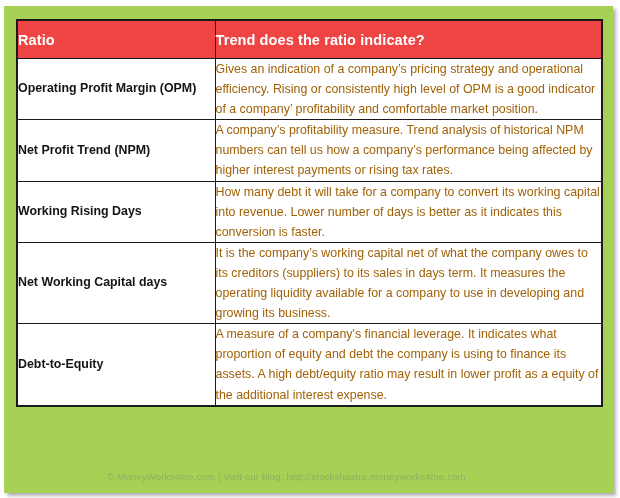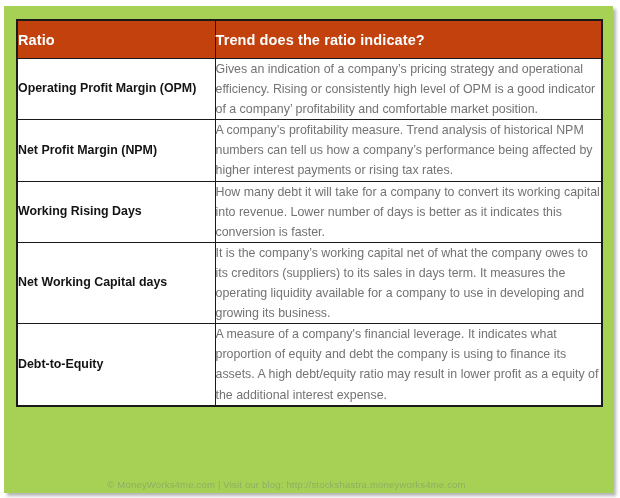--- a/index.html
+++ b/index.html
@@ -43,21 +43,21 @@
 
   #ratio-table th,
   #ratio-table td {
     border: 1px solid #1a1a1a;
     vertical-align: middle;
     padding: 0;
   }
 
   
   thead th {
-    background: #c2410c;
+    background: #ef4444;
     color: #ffffff;
     font-size: 14.5px;
     font-weight: bold;
     text-align: left;
     height: 37px;
     padding: 0 13px;
     letter-spacing: 0.1px;
   }
 
   
@@ -66,30 +66,30 @@
     font-weight: bold;
     color: #141414;
     padding: 6px 13px;
     line-height: 1.42;
     margin-top: 24px;
   }
 
   td.desc-cell {
     font-size: 12.4px;
     font-weight: normal;
-    color: #737373;
+    color: #a16207;
     padding: 8px 12px 8px 11px;
     line-height: 1.62;
   }
 
   
   #footer-credit {
     position: absolute;
     left: 0;
-    bottom: 0;
+    bottom: 8px;
     width: 565px;
     height: 17px;
     line-height: 17px;
     text-align: center;
     font-size: 9.6px;
     color: #8fae62;
     letter-spacing: 0.15px;
     white-space: nowrap;
     overflow: hidden;
   }
@@ -109,21 +109,21 @@
         <th>Ratio</th>
         <th>Trend does the ratio indicate?</th>
       </tr>
     </thead>
     <tbody>
       <tr>
         <td class="ratio-cell">Operating Profit Margin (OPM)</td>
         <td class="desc-cell">Gives an indication of a company’s pricing strategy and operational efficiency. Rising or consistently high level of OPM is a good indicator of a company’ profitability and comfortable market position.</td>
       </tr>
       <tr>
-        <td class="ratio-cell">Net Profit Margin (NPM)</td>
+        <td class="ratio-cell">Net Profit Trend (NPM)</td>
         <td class="desc-cell">A company’s profitability measure. Trend analysis of historical NPM numbers can tell us how a company’s performance being affected by higher interest payments or rising tax rates.</td>
       </tr>
       <tr>
         <td class="ratio-cell">Working Rising Days</td>
         <td class="desc-cell">How many debt it will take for a company to convert its working capital into revenue. Lower number of days is better as it indicates this conversion is faster.</td>
       </tr>
       <tr>
         <td class="ratio-cell">Net Working Capital days</td>
         <td class="desc-cell">It is the company’s working capital net of what the company owes to its creditors (suppliers) to its sales in days term. It measures the operating liquidity available for a company to use in developing and growing its business.</td>
       </tr>

